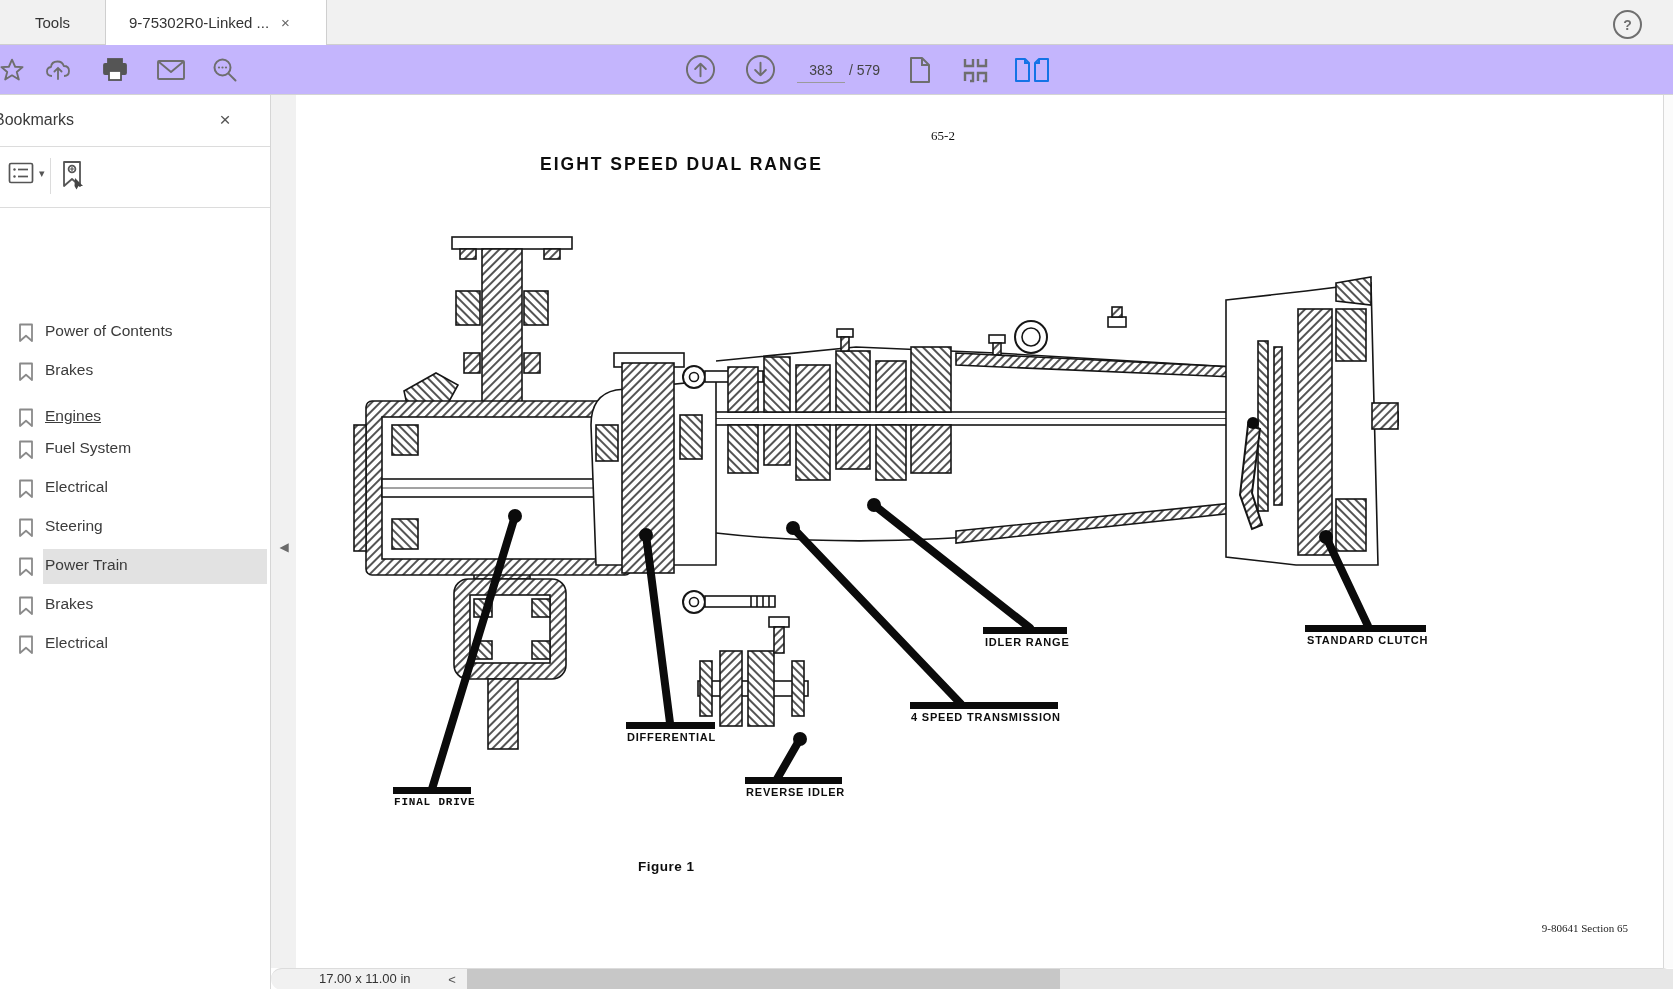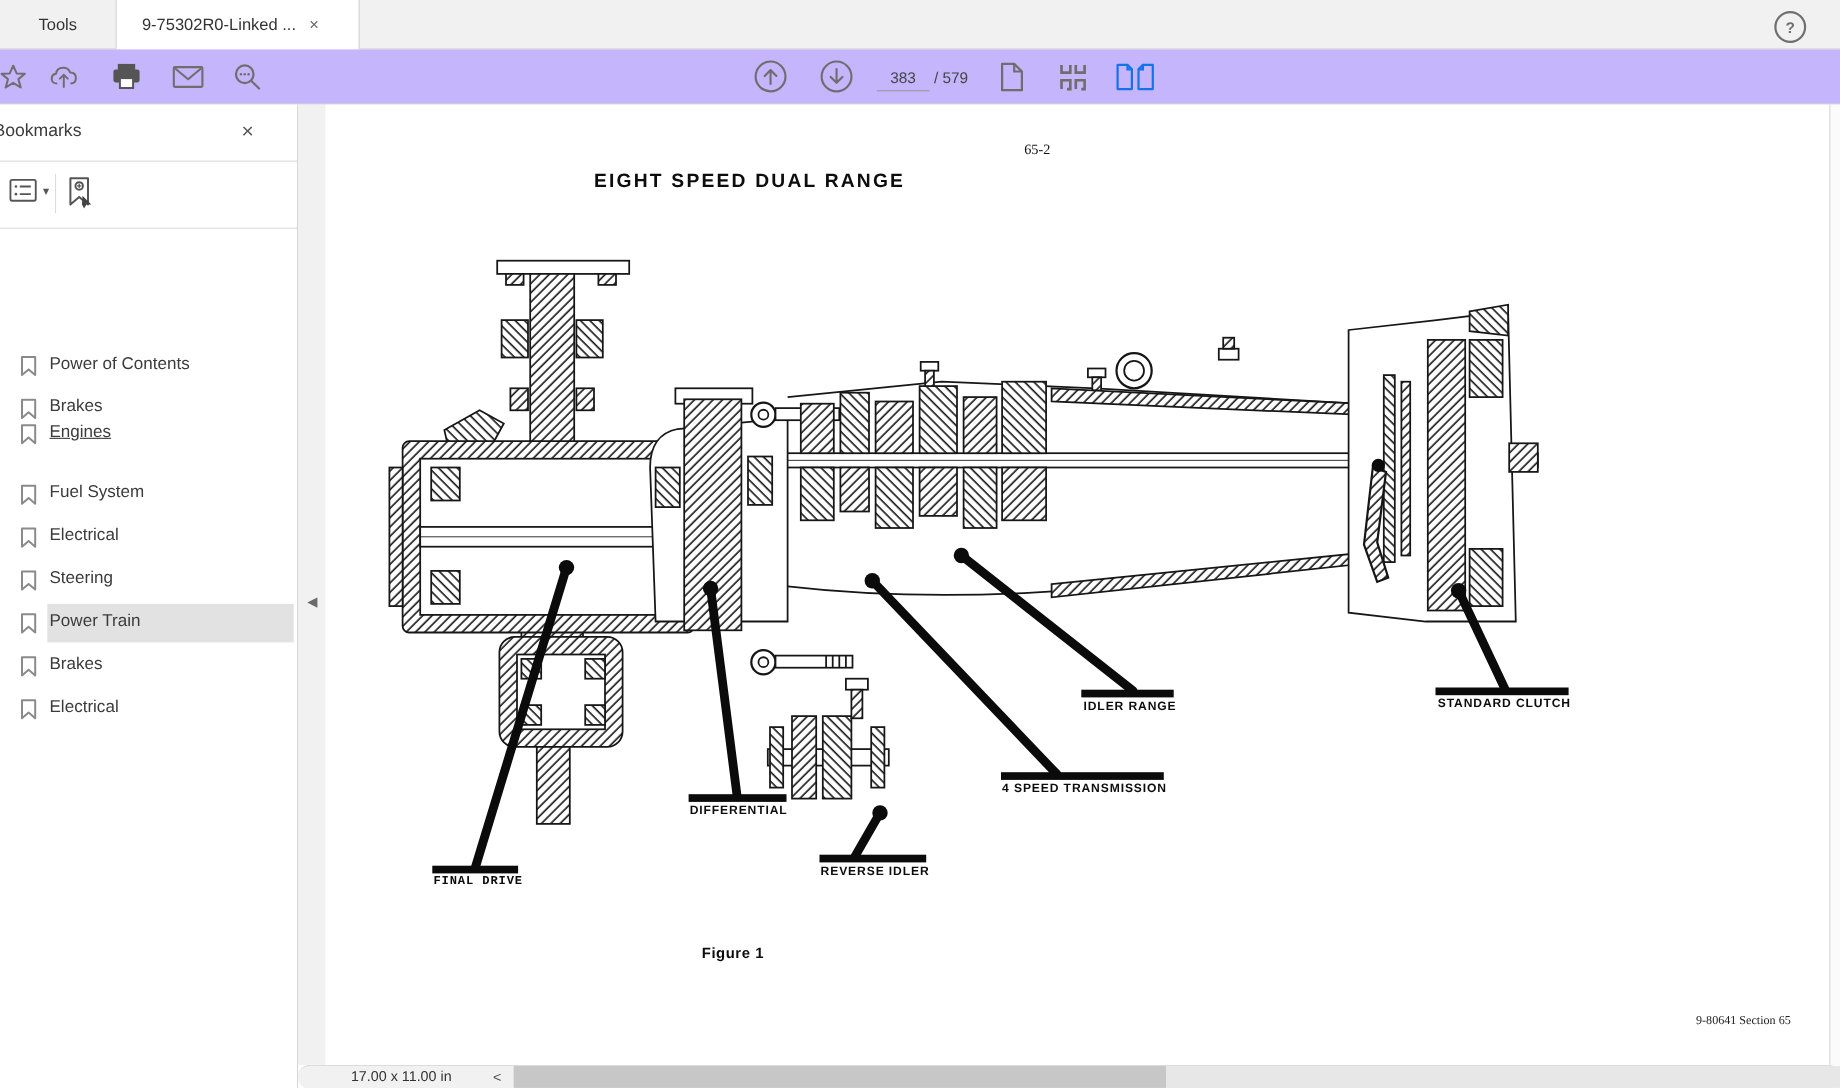--- a/index.html
+++ b/index.html
@@ -191,21 +191,21 @@
               <path d="M2,1.5 H14 V18 L8,12.8 L2,18 Z" stroke-linejoin="round"></path>
             </svg></span>
         <span class="bm-label">Power of Contents</span>
       </div>
       <div class="bm-row" style="top:145px;">
         <span class="bm-ic"><svg width="16" height="20" viewBox="0 0 16 20" fill="none" stroke="#8a8a8a" stroke-width="1.8">
               <path d="M2,1.5 H14 V18 L8,12.8 L2,18 Z" stroke-linejoin="round"></path>
             </svg></span>
         <span class="bm-label">Brakes</span>
       </div>
-      <div class="bm-row" style="top:168px;text-align:center;">
+      <div class="bm-row" style="top:191px;text-align:center;">
         <span class="bm-ic"><svg width="16" height="20" viewBox="0 0 16 20" fill="none" stroke="#8a8a8a" stroke-width="1.8">
               <path d="M2,1.5 H14 V18 L8,12.8 L2,18 Z" stroke-linejoin="round"></path>
             </svg></span>
         <span class="bm-label bm-underline">Engines</span>
       </div>
       <div class="bm-row" style="top:223px;">
         <span class="bm-ic"><svg width="16" height="20" viewBox="0 0 16 20" fill="none" stroke="#8a8a8a" stroke-width="1.8">
               <path d="M2,1.5 H14 V18 L8,12.8 L2,18 Z" stroke-linejoin="round"></path>
             </svg></span>
         <span class="bm-label">Fuel System</span>

